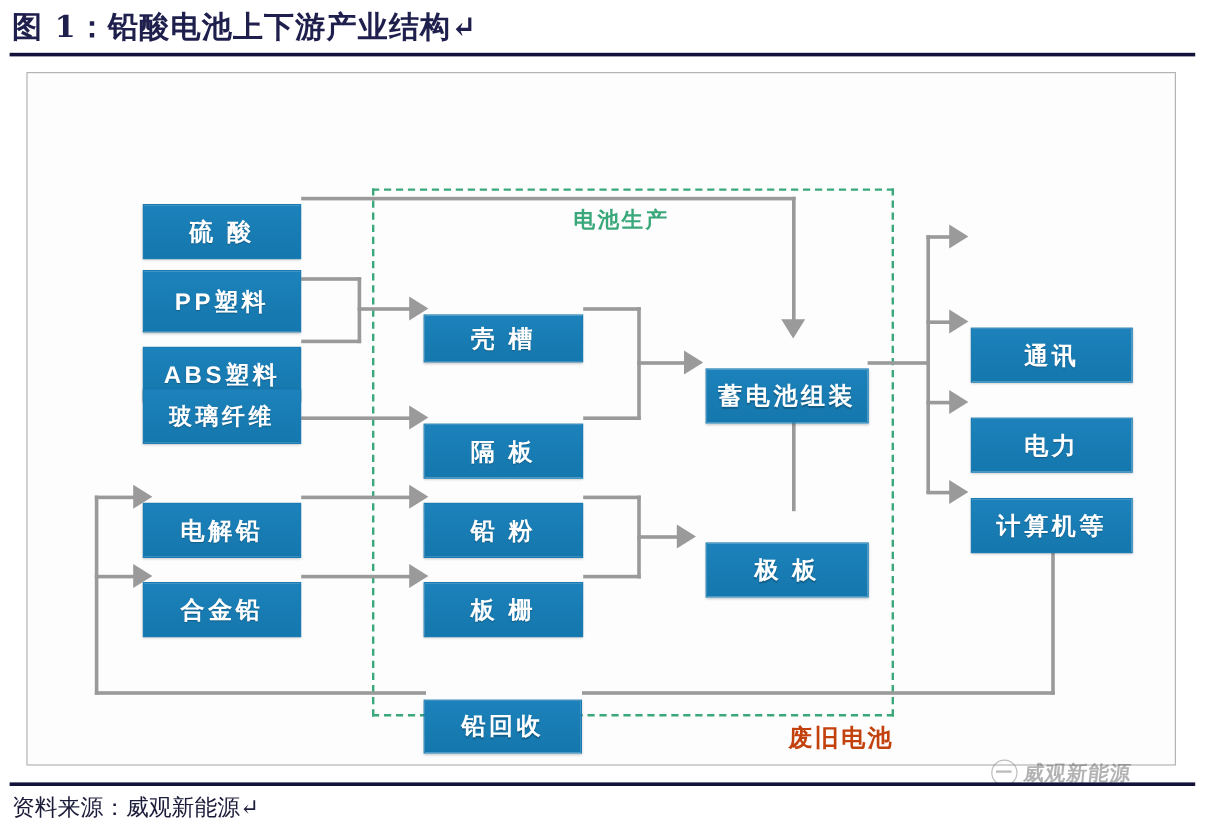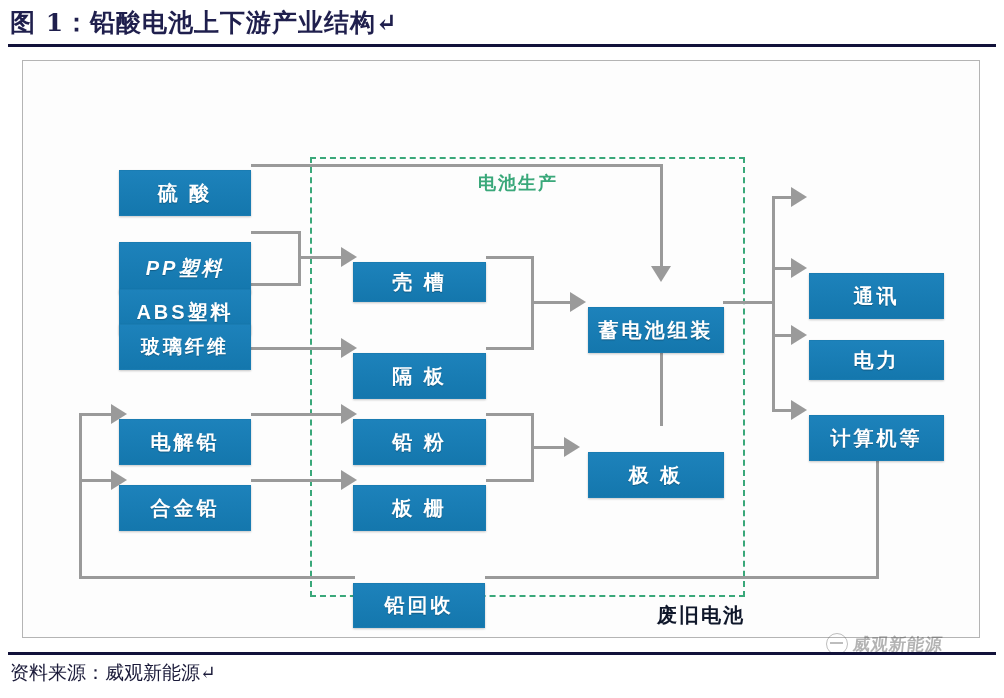--- a/index.html
+++ b/index.html
@@ -30,21 +30,21 @@
     position:absolute;left:287px;top:96px;width:435px;height:440px;
     border:2px dashed #3aa87a;box-sizing:border-box;background:transparent;
   }
   #production-zone-label{
     position:absolute;left:455px;top:110px;
     font-size:18px;font-weight:700;color:#3aa87a;
     letter-spacing:2px;white-space:nowrap;
   }
   #waste-label{
     position:absolute;left:634px;top:541px;
-    font-size:20px;font-weight:700;color:#0f172a;
+    font-size:20px;font-weight:700;color:#c2410c;
     letter-spacing:2px;white-space:nowrap;
   }
   
   .node{
     position:absolute;box-sizing:border-box;
     background:linear-gradient(180deg,#1d82bb 0%,#1477ad 100%);
     border:1px solid #1a7cb2;
     color:#ffffff;font-weight:700;
     display:flex;align-items:center;justify-content:center;
     letter-spacing:3px;white-space:nowrap;
@@ -152,21 +152,21 @@
 
   <div class="ln h" style="left:56px;top:515px;width:276px;"></div>
   <div class="ln v" style="left:56px;top:352px;height:166px;"></div>
   <div class="ln h" style="left:56px;top:352px;width:35px;"></div>
   <div class="arw r" style="left:88px;top:343px;"></div>
   <div class="ln h" style="left:56px;top:418px;width:35px;"></div>
   <div class="arw r" style="left:88px;top:409px;"></div>
 
   <div class="node md" style="left:96px;top:80px;width:132px;height:46px;">硫 酸</div>
 
-  <div class="node md" style="left:96px;top:152px;width:132px;height:52px;font-style:italic;">PP塑料</div>
+  <div class="node md" style="left:96px;top:135px;width:132px;height:52px;">PP塑料</div>
 
   <div class="node md" style="left:96px;top:199px;width:132px;height:46px;">ABS塑料</div>
 
   <div class="node sm" style="left:96px;top:263px;width:132px;height:46px;">玻璃纤维</div>
 
   <div class="node md" style="left:96px;top:329px;width:132px;height:46px;">电解铅</div>
 
   <div class="node md" style="left:96px;top:395px;width:132px;height:46px;">合金铅</div>
 
   <div class="node md" style="left:330px;top:172px;width:133px;height:40px;">壳 槽</div>
@@ -177,21 +177,21 @@
 
   <div class="node md" style="left:330px;top:395px;width:133px;height:46px;">板 栅</div>
 
   <div class="node md" style="left:565px;top:217px;width:136px;height:46px;">蓄电池组装</div>
 
   <div class="node md" style="left:565px;top:362px;width:136px;height:46px;text-align:right;">极 板</div>
 
 
   <div class="node md" style="left:786px;top:183px;width:135px;height:46px;">通讯</div>
 
-  <div class="node md" style="left:786px;top:250px;width:135px;height:40px;text-align:center;">电力</div>
+  <div class="node md" style="left:786px;top:258px;width:135px;height:46px;text-align:center;">电力</div>
 
   <div class="node md" style="left:786px;top:325px;width:135px;height:46px;">计算机等</div>
 
   <div class="node md" style="left:330px;top:493px;width:132px;height:45px;">铅回收</div>
 
 </div>
 
 <div id="watermark">
   <div id="watermark-mark"></div>
   <div id="watermark-text">威观新能源</div>

